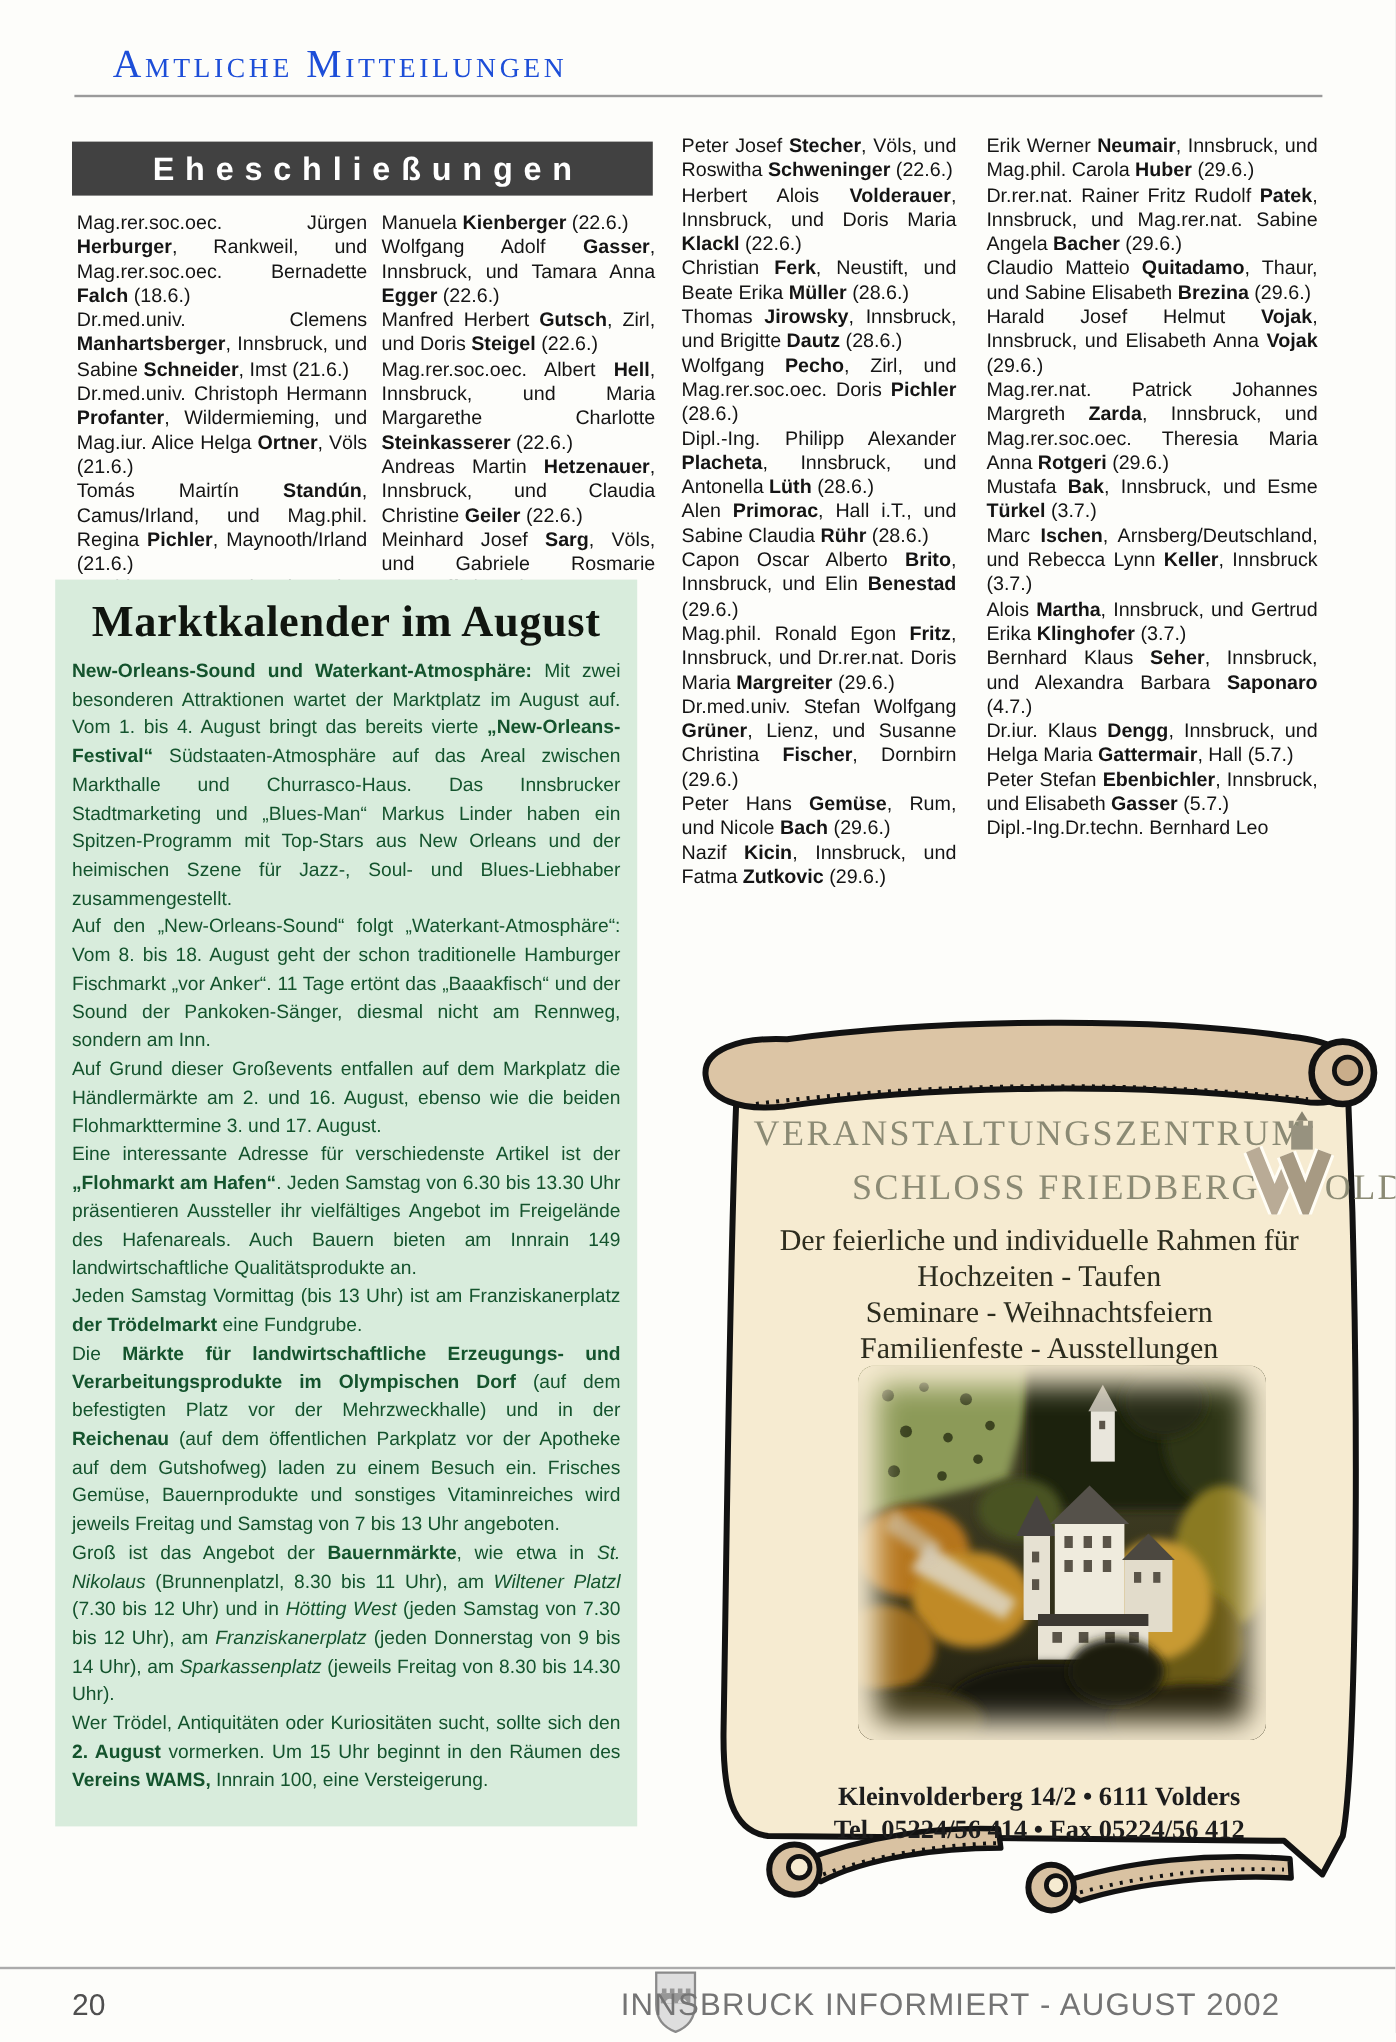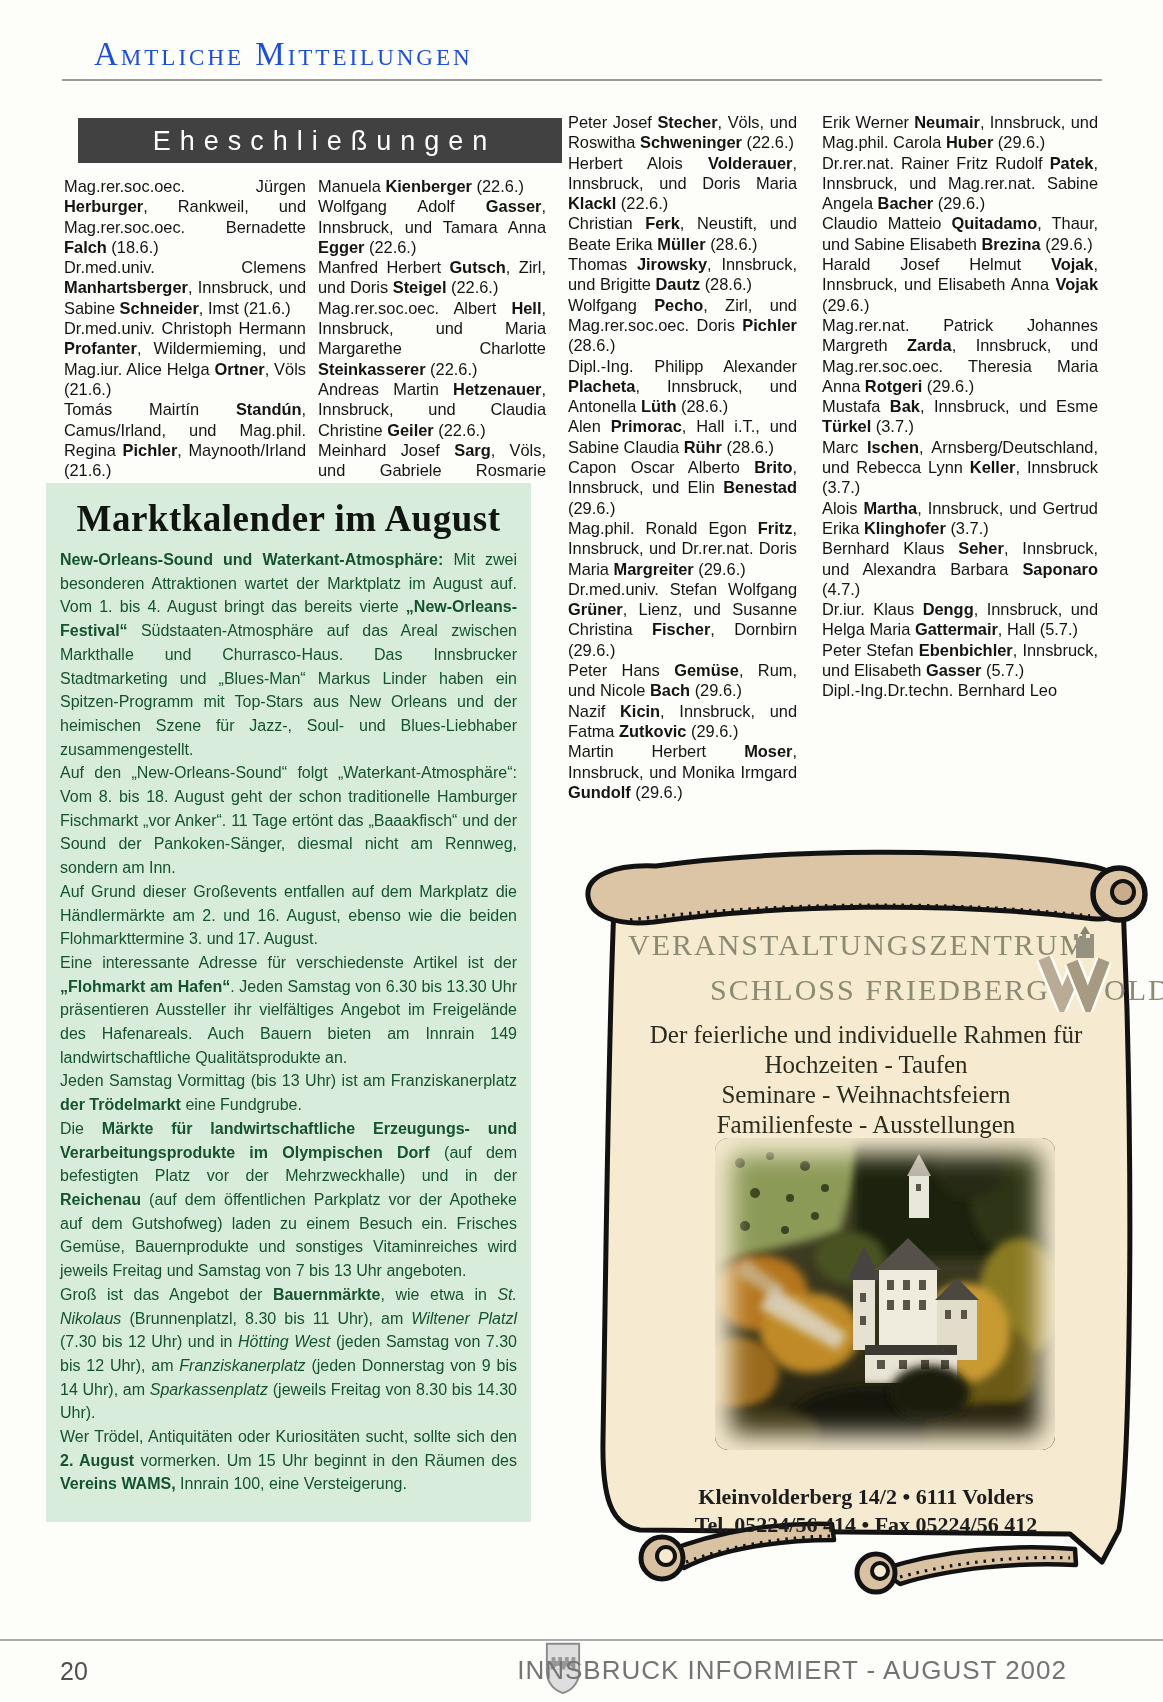--- a/index.html
+++ b/index.html
@@ -4,22 +4,22 @@
 <style>
   html,body{margin:0;padding:0;background:#e8e8e8;}
   .page{position:relative;width:1163px;height:1702px;background:#fdfdfa;overflow:hidden;
         font-family:"Liberation Sans",sans-serif;margin:0 auto;}
   
   .masthead{position:absolute;left:62px;top:36px;font-family:"Liberation Serif",serif;
             font-variant:small-caps;font-size:33px;letter-spacing:3px;color:#1d4ed8;font-weight:400;margin-left:32px;}
   .masthead-rule{position:absolute;left:62px;top:79px;width:1040px;height:0;
                  border-top:2px solid #9a9a9a;}
   
-  .banner{position:absolute;left:78px;top:118px;width:484px;height:45px;background:#414141;
-          color:#fff;font-weight:normal;font-size:27px;letter-spacing:9px;text-align:center;
+  .banner{position:absolute;left:60px;top:118px;width:484px;height:45px;background:#414141;
+          color:#fff;font-weight:bold;font-size:27px;letter-spacing:9px;text-align:center;
           line-height:47px;text-indent:9px;}
   
   .col{position:absolute;font-size:16.4px;line-height:20.3px;text-align:justify;color:#141414;
        hyphens:auto;}
   .col p.entry{margin:0;}
   .col1{left:64px;top:176px;width:242px;}
   .col2{left:318px;top:176px;width:228px;}
   .col3{left:568px;top:112px;width:229px;}
   .col4{left:822px;top:112px;width:276px;}
   
@@ -87,21 +87,20 @@
       <p class="entry">Christian <b>Ferk</b>, Neustift, und Beate Erika <b>Müller</b> (28.6.)</p>
       <p class="entry">Thomas <b>Jirowsky</b>, Innsbruck, und Brigitte <b>Dautz</b> (28.6.)</p>
       <p class="entry">Wolfgang <b>Pecho</b>, Zirl, und Mag.rer.soc.oec. Doris <b>Pichler</b> (28.6.)</p>
       <p class="entry">Dipl.-Ing. Philipp Alexander <b>Placheta</b>, Innsbruck, und Antonella <b>Lüth</b> (28.6.)</p>
       <p class="entry">Alen <b>Primorac</b>, Hall i.T., und Sabine Claudia <b>Rühr</b> (28.6.)</p>
       <p class="entry">Capon Oscar Alberto <b>Brito</b>, Innsbruck, und Elin <b>Benestad</b> (29.6.)</p>
       <p class="entry">Mag.phil. Ronald Egon <b>Fritz</b>, Innsbruck, und Dr.rer.nat. Doris Maria <b>Margreiter</b> (29.6.)</p>
       <p class="entry">Dr.med.univ. Stefan Wolfgang <b>Grüner</b>, Lienz, und Susanne Christina <b>Fischer</b>, Dornbirn (29.6.)</p>
       <p class="entry">Peter Hans <b>Gemüse</b>, Rum, und Nicole <b>Bach</b> (29.6.)</p>
       <p class="entry">Nazif <b>Kicin</b>, Innsbruck, und Fatma <b>Zutkovic</b> (29.6.)</p>
-      <p class="entry">Martin Herbert <b>Moser</b>, Innsbruck, und Monika Irmgard <b>Gundolf</b> (29.6.)</p>
     </div>
   <div class="col col4">
       <p class="entry">Erik Werner <b>Neumair</b>, Innsbruck, und Mag.phil. Carola <b>Huber</b> (29.6.)</p>
       <p class="entry">Dr.rer.nat. Rainer Fritz Rudolf <b>Patek</b>, Innsbruck, und Mag.rer.nat. Sabine Angela <b>Bacher</b> (29.6.)</p>
       <p class="entry">Claudio Matteio <b>Quitadamo</b>, Thaur, und Sabine Elisabeth <b>Brezina</b> (29.6.)</p>
       <p class="entry">Harald Josef Helmut <b>Vojak</b>, Innsbruck, und Elisabeth Anna <b>Vojak</b> (29.6.)</p>
       <p class="entry">Mag.rer.nat. Patrick Johannes Margreth <b>Zarda</b>, Innsbruck, und Mag.rer.soc.oec. Theresia Maria Anna <b>Rotgeri</b> (29.6.)</p>
       <p class="entry">Mustafa <b>Bak</b>, Innsbruck, und Esme <b>Türkel</b> (3.7.)</p>
       <p class="entry">Marc <b>Ischen</b>, Arnsberg/Deutschland, und Rebecca Lynn <b>Keller</b>, Innsbruck (3.7.)</p>
       <p class="entry">Alois <b>Martha</b>, Innsbruck, und Gertrud Erika <b>Klinghofer</b> (3.7.)</p>

